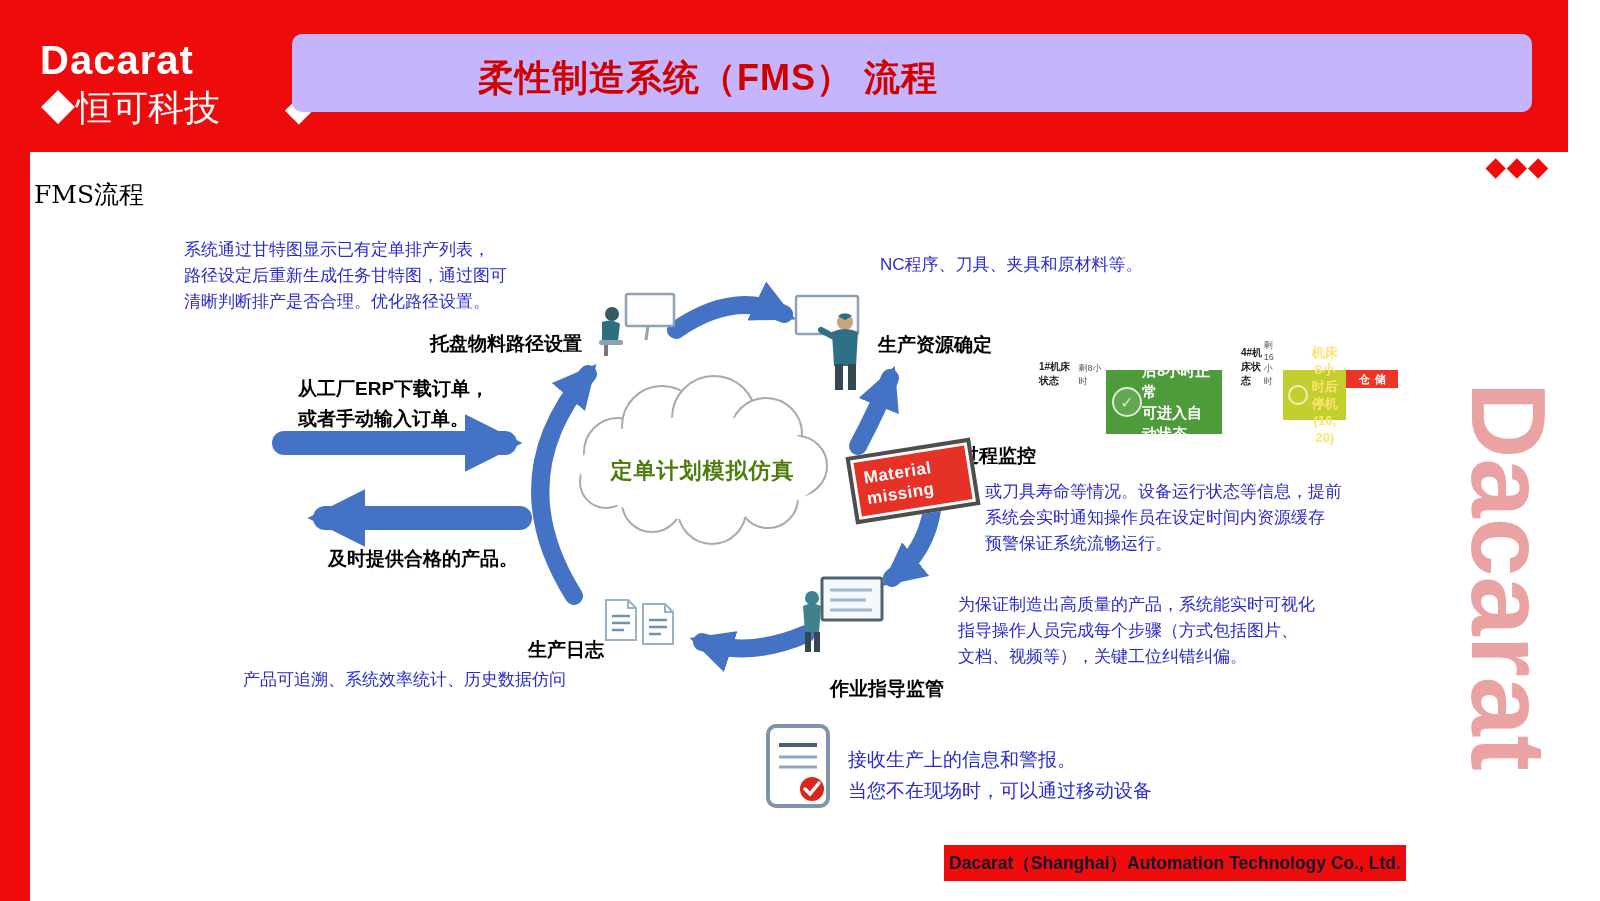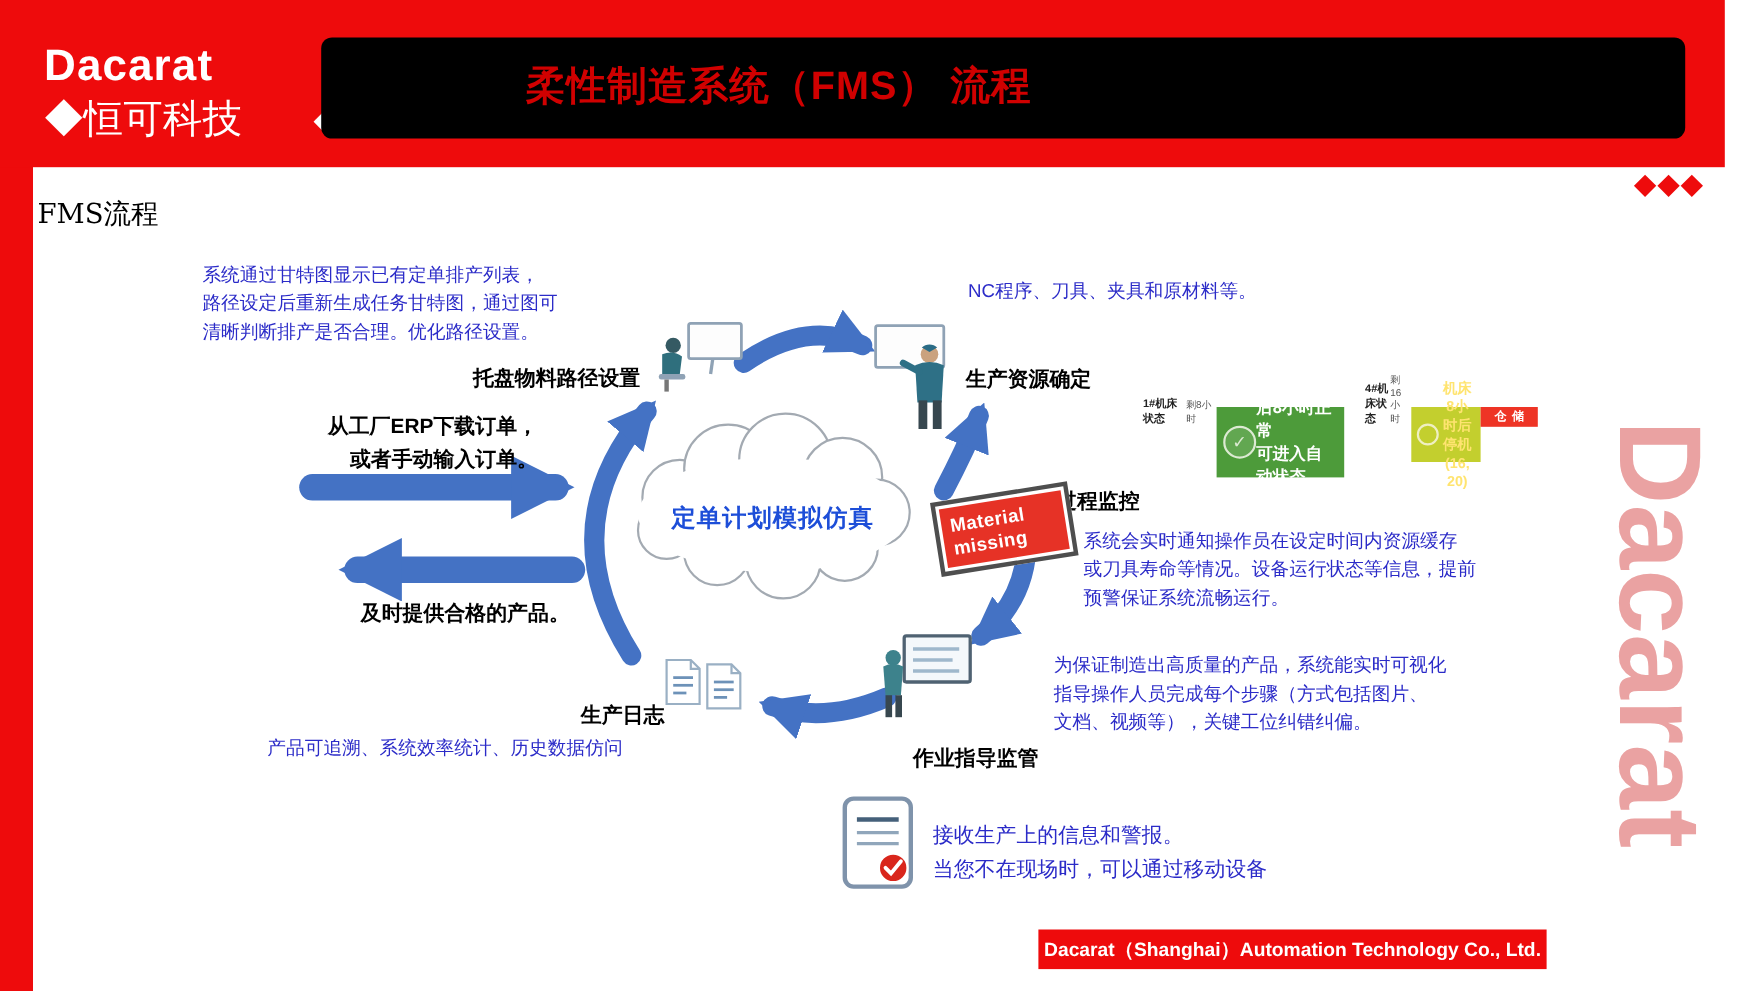--- a/index.html
+++ b/index.html
@@ -1,37 +1,37 @@
 <!DOCTYPE html>
 <html><head>
 <meta charset="utf-8">
 <style>
   html,body{margin:0;padding:0;background:#888;}
   .slide{position:relative;width:1600px;height:901px;background:#ffffff;overflow:hidden;
          font-family:"Liberation Sans",sans-serif;}
   
   .left-bar{position:absolute;left:0;top:0;width:30px;height:901px;background:#ee0b0c;}
   .header-band{position:absolute;left:0;top:0;width:1568px;height:152px;background:#ee0b0c;}
-  .title-box{position:absolute;left:292px;top:34px;width:1240px;height:92px;background:#000000;border-radius:10px;}
+  .title-box{position:absolute;left:292px;top:34px;width:1240px;height:78px;background:#c4b5fd;border-radius:10px;}
   .slide-title{position:absolute;left:186px;top:20px;font-size:36px;font-weight:bold;color:#d00000;letter-spacing:1px;}
   .logo-block{position:absolute;left:40px;top:40px;color:#ffffff;}
   .logo{font-size:40px;font-weight:bold;letter-spacing:1px;line-height:1;}
   .logo-sub{margin-top:10px;font-size:36px;font-weight:normal;line-height:1;}
   .logo-sub .gap{display:inline-block;margin-left:55px;}
   .corner-diamonds{position:absolute;left:1486px;top:152px;color:#ee0b0c;font-size:25px;letter-spacing:2px;font-weight:bold;}
   
   .section-title{position:absolute;left:34px;top:178px;font-size:25px;font-weight:normal;color:#000;
                  font-family:"DejaVu Serif","Liberation Serif",serif;}
   
   .dlabel{position:absolute;color:#000;font-size:19px;font-weight:600;white-space:nowrap;}
   .bnote{position:absolute;color:#2b2bc8;font-size:17px;line-height:26px;white-space:nowrap;}
   .bnote div{white-space:nowrap;}
   .black-note{position:absolute;color:#000;font-size:19px;line-height:30px;font-weight:600;white-space:nowrap;}
   .cloud-label{position:absolute;left:600px;top:456px;width:205px;text-align:center;
-               font-size:22px;font-weight:bold;color:#1d4ed8;letter-spacing:1px;z-index:3;}
+               font-size:22px;font-weight:bold;color:#4d7c0f;letter-spacing:1px;z-index:3;}
   .diagram-svg{position:absolute;left:0;top:0;z-index:1;}
   
   .material-sign{position:absolute;left:850px;top:447px;width:112px;transform:rotate(-9deg);
                  border:4px solid #4e4e4e;background:#fff;padding:3px;z-index:4;}
   .material-sign-inner{background:#e63226;color:#fff;font-weight:bold;font-size:17px;line-height:21px;
                        padding:6px 8px;letter-spacing:.5px;}
   
   .panel-wrap{position:absolute;left:1036px;top:370px;display:flex;gap:16px;z-index:3;}
   .panel{display:flex;flex-direction:row;}
   .panel-head{display:flex;justify-content:space-between;align-items:flex-end;height:18px;
@@ -45,21 +45,21 @@
                 background:rgba(255,255,255,.12);}
   .panel-body-green .ptext{flex:1;font-size:15px;font-weight:bold;line-height:21px;}
   .panel-body-yellow{height:50px;background:#c3cf2e;color:#ffe470;display:flex;align-items:center;padding:0 5px;}
   .clock-circle{width:16px;height:16px;border-radius:50%;border:2px solid #efefc2;flex:0 0 auto;}
   .panel-body-yellow .ptext{flex:1;text-align:center;font-size:13px;font-weight:bold;line-height:17px;}
   .panel-alert{height:18px;background:#ee3425;color:#fff;font-size:11px;font-weight:bold;
                letter-spacing:5px;text-align:center;line-height:18px;padding-left:5px;}
   
   .watermark{position:absolute;left:1562px;top:382px;font-size:106px;font-weight:bold;color:#eaa2a2;
              transform:rotate(90deg);transform-origin:0 0;line-height:1;z-index:0;white-space:nowrap;}
-  .footer{position:absolute;left:944px;top:845px;width:462px;height:36px;background:#ee0b0c;color:#ffffff;
+  .footer{position:absolute;left:944px;top:845px;width:462px;height:36px;background:#ee0b0c;color:#0f172a;
           font-weight:bold;font-size:17.5px;display:flex;align-items:center;justify-content:center;z-index:5;
           white-space:nowrap;}
   .txt-layer{position:absolute;left:0;top:0;width:1600px;height:901px;z-index:2;}
 </style>
 </head>
 <body>
 
 <div class="slide">
 
   <div class="watermark">Dacarat</div>
@@ -179,32 +179,32 @@
     </div>
 
     <div class="dlabel" style="left:430px;top:331px;">托盘物料路径设置</div>
 
     <div class="bnote" style="left:880px;top:252px;">
       <div>NC程序、刀具、夹具和原材料等。</div>
     </div>
 
     <div class="dlabel" style="left:878px;top:332px;">生产资源确定</div>
 
-    <div class="black-note" style="left:298px;top:374px;text-align:right;">
+    <div class="black-note" style="left:298px;top:374px;">
       <div>从工厂ERP下载订单，</div>
       <div>或者手动输入订单。</div>
     </div>
 
     <div class="cloud-label">定单计划模拟仿真</div>
 
     <div class="dlabel" style="left:960px;top:443px;">过程监控</div>
 
     <div class="bnote" style="left:985px;top:479px;">
+      <div>或刀具寿命等情况。设备运行状态等信息，提前</div>
       <div>系统会实时通知操作员在设定时间内资源缓存</div>
-      <div>或刀具寿命等情况。设备运行状态等信息，提前</div>
       <div>预警保证系统流畅运行。</div>
     </div>
 
     <div class="black-note" style="left:328px;top:544px;">及时提供合格的产品。</div>
 
     <div class="dlabel" style="left:528px;top:637px;">生产日志</div>
 
     <div class="bnote" style="left:243px;top:667px;">
       <div>产品可追溯、系统效率统计、历史数据仿问</div>
     </div>

